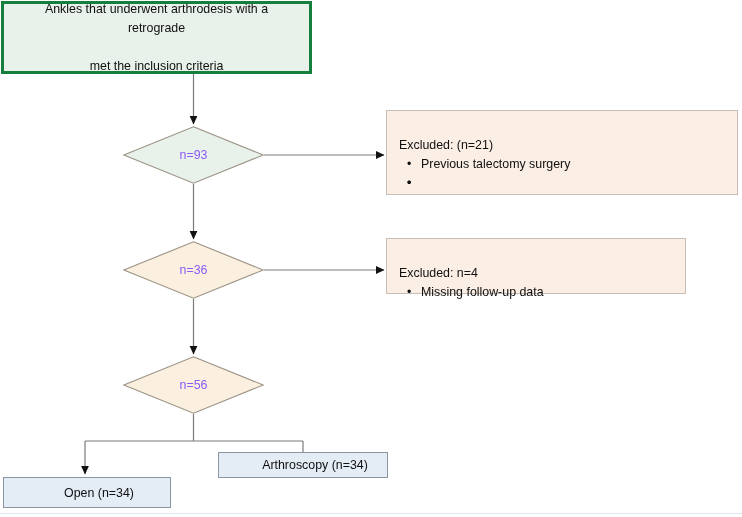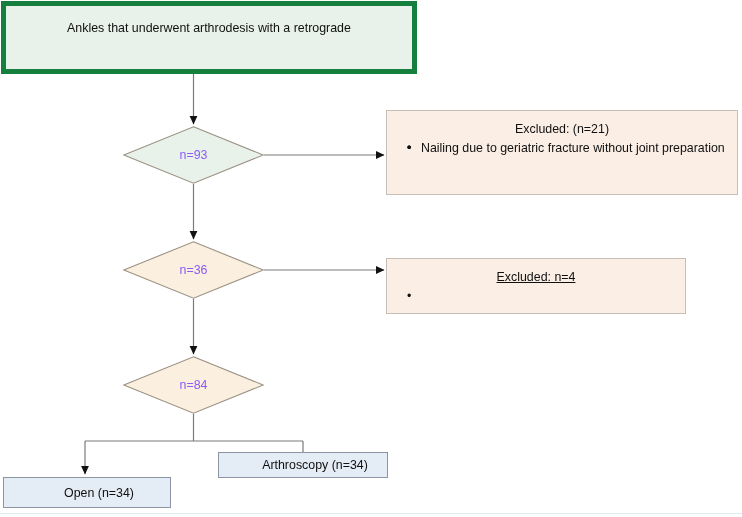--- a/index.html
+++ b/index.html
@@ -33,24 +33,24 @@
     align-items: center;
     justify-content: center;
     text-align: center;
     color: #101010;
     padding-left: 24px;
   }
   
   .box-source {
     left: 1px;
     top: 1px;
-    width: 416px;
+    width: 311px;
     height: 73px;
     background: #e9f2ea;
-    border: 5px solid #15803d;
+    border: 3px solid #15803d;
     font-size: 12.4px;
     line-height: 19px;
     padding: 0 14px;
   }
   
   .diamond-wrap {
     position: absolute;
     width: 141px;
     height: 58px;
   }
@@ -81,25 +81,24 @@
   .box-excluded {
     position: absolute;
     box-sizing: border-box;
     background: #fbeee5;
     border: 1px solid #c8beb6;
     color: #101010;
     font-size: 12.4px;
     padding: 10px 12px 9px 12px;
   }
   #exc1 { left: 386px; top: 110px; width: 352px; height: 85px; }
-  #exc2 { left: 386px; top: 258px; width: 300px; height: 56px; text-decoration: underline; }
+  #exc2 { left: 386px; top: 238px; width: 300px; height: 56px; }
   .exc-head {
     line-height: 17px;
-    margin: 0 0 1px 0;
-    text-align: center;
+    margin: 16px 0 1px 0;
   }
   .exc-list {
     margin: 0;
     padding: 0;
     list-style: none;
   }
   .exc-list li {
     position: relative;
     padding-left: 22px;
     line-height: 19px;
@@ -156,20 +155,21 @@
       <line x1="85" y1="441" x2="303" y2="441"></line>
       <line x1="85" y1="441" x2="85" y2="474" marker-end="url(#arrowhead)"></line>
       <line x1="303" y1="441" x2="303" y2="474" marker-end="url(#arrowhead)"></line>
     </g>
   </svg>
 
   <div class="node box-source">
     <div>
       <span>Ankles that underwent arthrodesis with a retrograde</span><br>
       <br>
+      <span>met the inclusion criteria</span>
     </div>
   </div>
 
   <div class="diamond-wrap" id="dia1">
     <svg class="dia-shape" viewBox="0 0 141 58" xmlns="http://www.w3.org/2000/svg">
       <polygon points="70.5,0.8 140.2,29 70.5,57.2 0.8,29" fill="#e9f2ea" stroke="#9a9183" stroke-width="1.1"></polygon>
     </svg>
     <div class="dia-label">n=93</div>
   </div>
 
@@ -177,44 +177,45 @@
     <svg class="dia-shape" viewBox="0 0 141 58" xmlns="http://www.w3.org/2000/svg">
       <polygon points="70.5,0.8 140.2,29 70.5,57.2 0.8,29" fill="#fbefe0" stroke="#9a9183" stroke-width="1.1"></polygon>
     </svg>
     <div class="dia-label">n=36</div>
   </div>
 
   <div class="diamond-wrap" id="dia3">
     <svg class="dia-shape" viewBox="0 0 141 58" xmlns="http://www.w3.org/2000/svg">
       <polygon points="70.5,0.8 140.2,29 70.5,57.2 0.8,29" fill="#fbefe0" stroke="#9a9183" stroke-width="1.1"></polygon>
     </svg>
-    <div class="dia-label">n=84</div>
+    <div class="dia-label">n=56</div>
   </div>
 
   <div class="box-excluded" id="exc1">
     <div class="exc-head">Excluded: (n=21)</div>
     <ul class="exc-list">
       <li>
         <span class="bullet">•</span>
-      </li>
-      <li>
-        <span class="bullet">•</span>
-      </li>
-      <li>
-        <span class="bullet">•</span>
-        <span>Nailing due to geriatric fracture without joint preparation</span>
+        <span>Previous talectomy surgery</span>
+      </li>
+      <li>
+        <span class="bullet">•</span>
+      </li>
+      <li>
+        <span class="bullet">•</span>
       </li>
     </ul>
   </div>
 
   <div class="box-excluded" id="exc2">
     <div class="exc-head">Excluded: n=4</div>
     <ul class="exc-list">
       <li>
         <span class="bullet">•</span>
+        <span>Missing follow-up data</span>
       </li>
     </ul>
   </div>
 
   <div class="node box-outcome" id="out1">
     <span>Open (n=34)</span>
   </div>
   <div class="node box-outcome" id="out2">
     <span>Arthroscopy (n=34)</span>
   </div>

